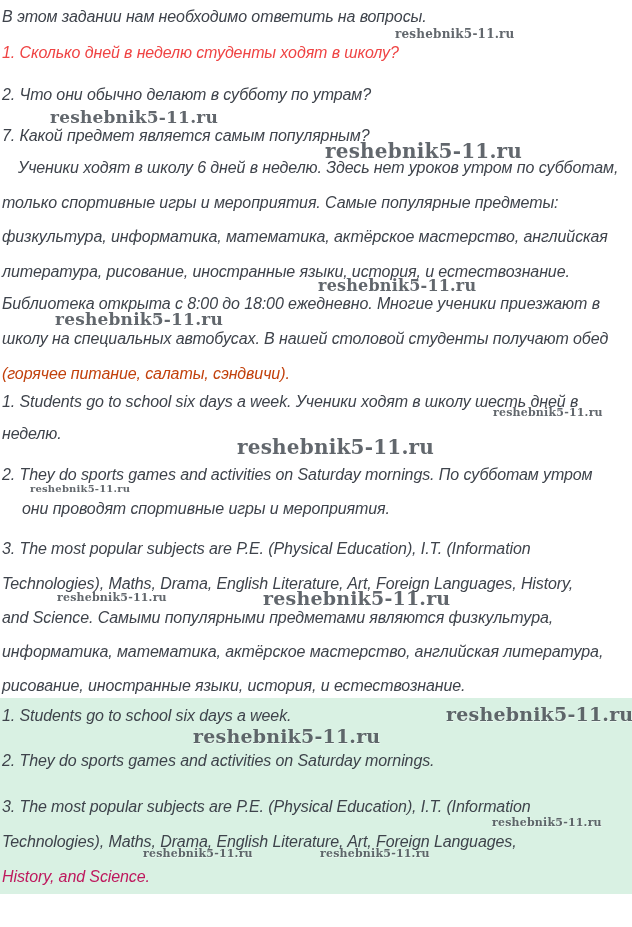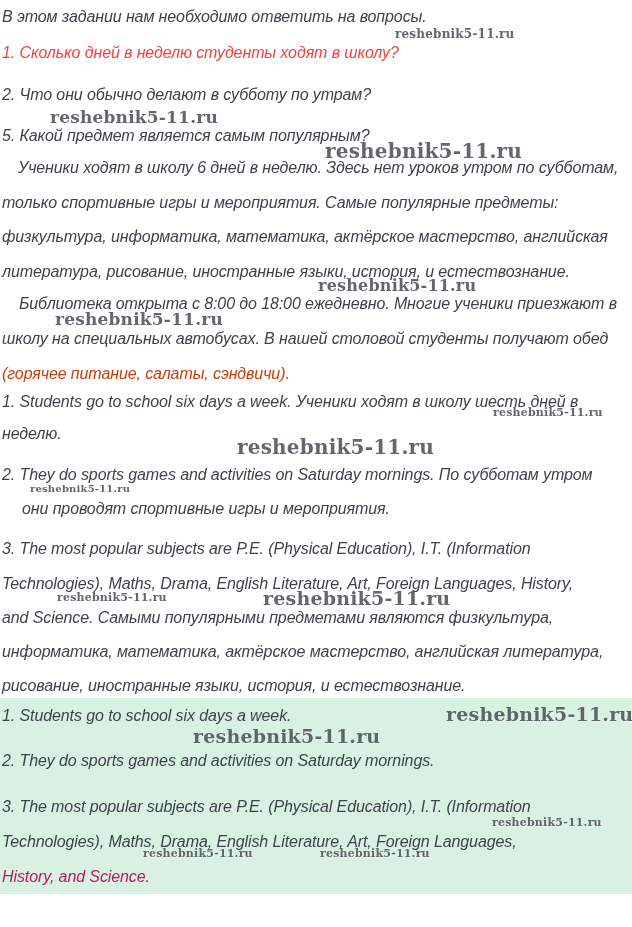--- a/index.html
+++ b/index.html
@@ -43,26 +43,26 @@
 </style>
 </head>
 <body>
 
 <div id="page" style="background: rgb(255, 255, 255);">
   <div class="highlight-block" style="background: rgb(217, 241, 227);"></div>
   <div id="lines-layer">
       <div class="line" style="left: 2px; top: 8px; color: rgb(62, 67, 75);">В этом задании нам необходимо ответить на вопросы.</div>
       <div class="line" style="left: 2px; top: 44px; color: #ef4444;">1. Сколько дней в неделю студенты ходят в школу?</div>
       <div class="line" style="left: 2px; top: 86px; color: rgb(62, 67, 75);">2. Что они обычно делают в субботу по утрам?</div>
-      <div class="line" style="left: 2px; top: 127px; color: rgb(62, 67, 75);">5. Какой предмет является самым популярным?</div>
+      <div class="line" style="left: 2px; top: 127px; color: rgb(62, 67, 75);">7. Какой предмет является самым популярным?</div>
       <div class="line" style="left: 2px; top: 159px; color: rgb(62, 67, 75); margin-left: 16px;">Ученики ходят в школу 6 дней в неделю. Здесь нет уроков утром по субботам,</div>
       <div class="line" style="left: 2px; top: 194px; color: rgb(62, 67, 75);">только спортивные игры и мероприятия. Самые популярные предметы:</div>
       <div class="line" style="left: 2px; top: 228px; color: rgb(62, 67, 75);">физкультура, информатика, математика, актёрское мастерство, английская</div>
       <div class="line" style="left: 2px; top: 263px; color: rgb(62, 67, 75);">литература, рисование, иностранные языки, история, и естествознание.</div>
-      <div class="line" style="left: 2px; top: 295px; color: rgb(62, 67, 75); margin-left: 17px;">Библиотека открыта с 8:00 до 18:00 ежедневно. Многие ученики приезжают в</div>
+      <div class="line" style="left: 2px; top: 295px; color: rgb(62, 67, 75);">Библиотека открыта с 8:00 до 18:00 ежедневно. Многие ученики приезжают в</div>
       <div class="line" style="left: 2px; top: 330px; color: rgb(62, 67, 75);">школу на специальных автобусах. В нашей столовой студенты получают обед</div>
       <div class="line" style="left: 2px; top: 365px; color: #c2410c;">(горячее питание, салаты, сэндвичи).</div>
       <div class="line" style="left: 2px; top: 393px; color: rgb(62, 67, 75);">1. Students go to school six days a week. Ученики ходят в школу шесть дней в</div>
       <div class="line" style="left: 2px; top: 425px; color: rgb(62, 67, 75);">неделю.</div>
       <div class="line" style="left: 2px; top: 466px; color: rgb(62, 67, 75);">2. They do sports games and activities on Saturday mornings. По субботам утром</div>
       <div class="line" style="left: 2px; top: 500px; color: rgb(62, 67, 75); margin-left: 20px;">они проводят спортивные игры и мероприятия.</div>
       <div class="line" style="left: 2px; top: 540px; color: rgb(62, 67, 75);">3. The most popular subjects are P.E. (Physical Education), I.T. (Information</div>
       <div class="line" style="left: 2px; top: 575px; color: rgb(62, 67, 75);">Technologies), Maths, Drama, English Literature, Art, Foreign Languages, History,</div>
       <div class="line" style="left: 2px; top: 609px; color: rgb(62, 67, 75);">and Science. Самыми популярными предметами являются физкультура,</div>
       <div class="line" style="left: 2px; top: 643px; color: rgb(62, 67, 75);">информатика, математика, актёрское мастерство, английская литература,</div>

